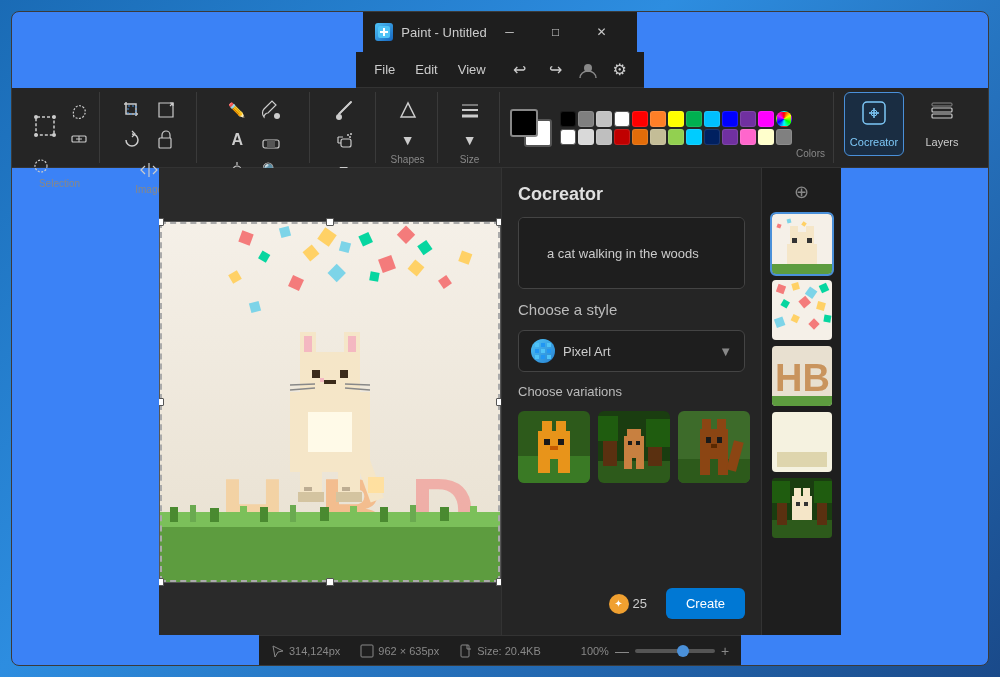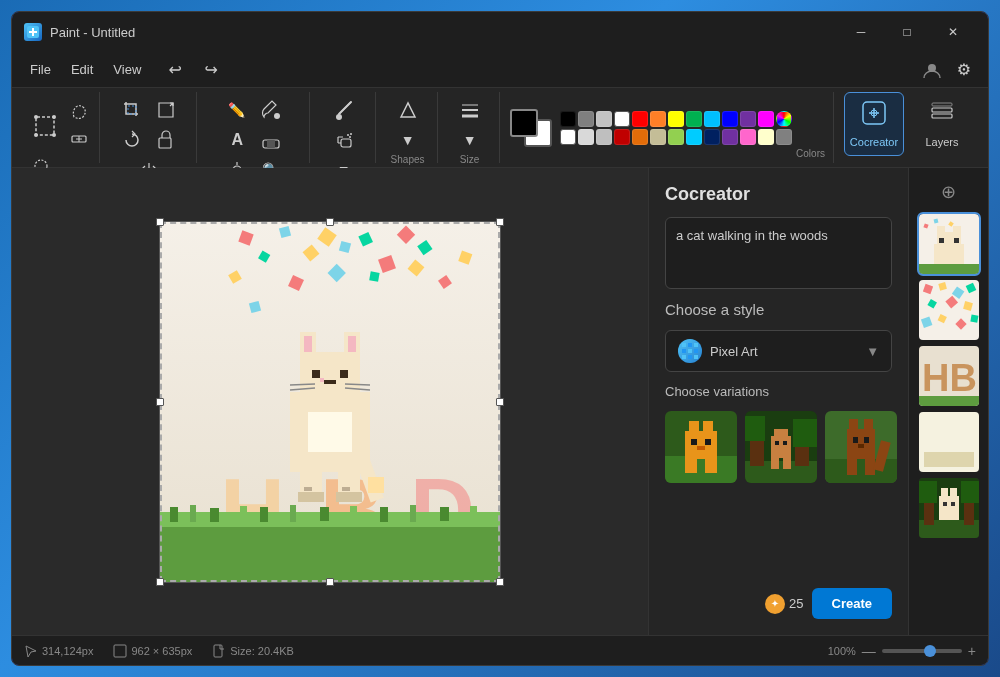--- a/index.html
+++ b/index.html
@@ -9,26 +9,27 @@
       overflow: hidden;
       font-family: 'Segoe UI', Arial, sans-serif;
       background: linear-gradient(135deg, #1a6bb5 0%, #2d8de0 40%, #1a4a8a 100%);
       display: flex;
       align-items: center;
       justify-content: center;
     }
     .app-window {
       width: 978px;
       height: 655px;
-      background: #1d4ed8;
+      background: #3b82f6;
       border-radius: 8px;
       display: flex;
       flex-direction: column;
       overflow: hidden;
       border: 1px solid #3a3a3a;
+      align-items: center;
     }
     
     .title-bar {
       height: 40px;
       background: #1e1e1e;
       display: flex;
       align-items: center;
       padding: 0 12px;
       flex-shrink: 0;
     }
@@ -337,21 +338,21 @@
       color: #888;
       cursor: pointer;
     }
     .prompt-textarea {
       width: 100%;
       background: #1e1e1e;
       border: 1px solid #444;
       border-radius: 6px;
       color: #ccc;
       font-size: 13px;
-      padding: 10px;
+      padding: 28px;
       resize: none;
       height: 72px;
       font-family: inherit;
     }
     .style-label {
       font-size: 15px;
       color: #bbb;
     }
     .style-select {
       width: 100%;
@@ -421,21 +422,22 @@
       color: white;
     }
     .create-btn {
       background: #0078d4;
       color: white;
       border: none;
       border-radius: 6px;
       padding: 8px 20px;
       font-size: 13px;
       cursor: pointer;
-      font-weight: 700;
+      font-weight: 400;
+      margin-left: 11px;
     }
 
     
     .thumbnails-sidebar {
       width: 80px;
       background: #1e1e1e;
       border-left: 1px solid #333;
       display: flex;
       flex-direction: column;
       align-items: center;

